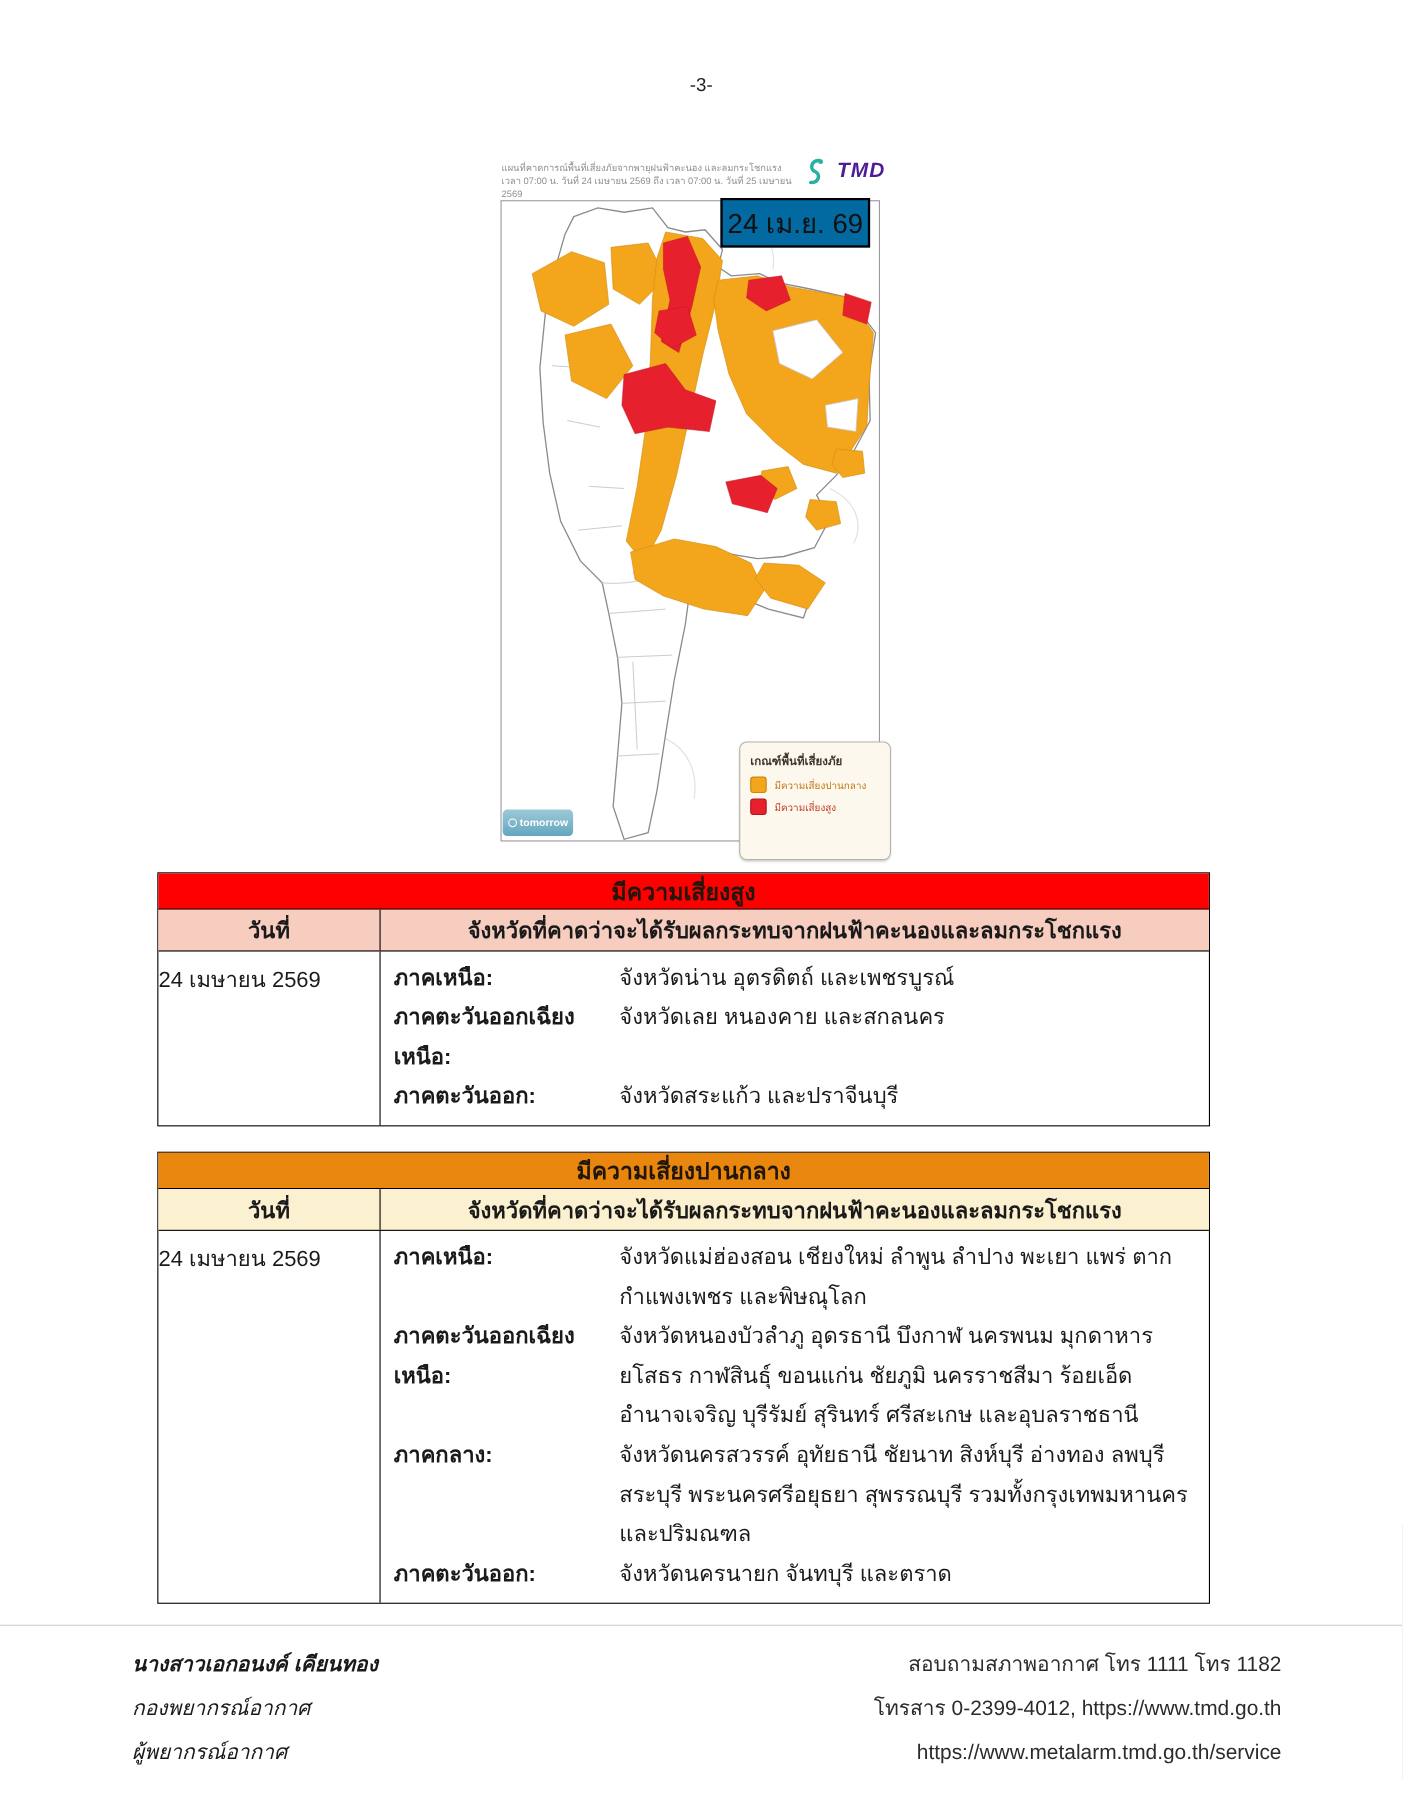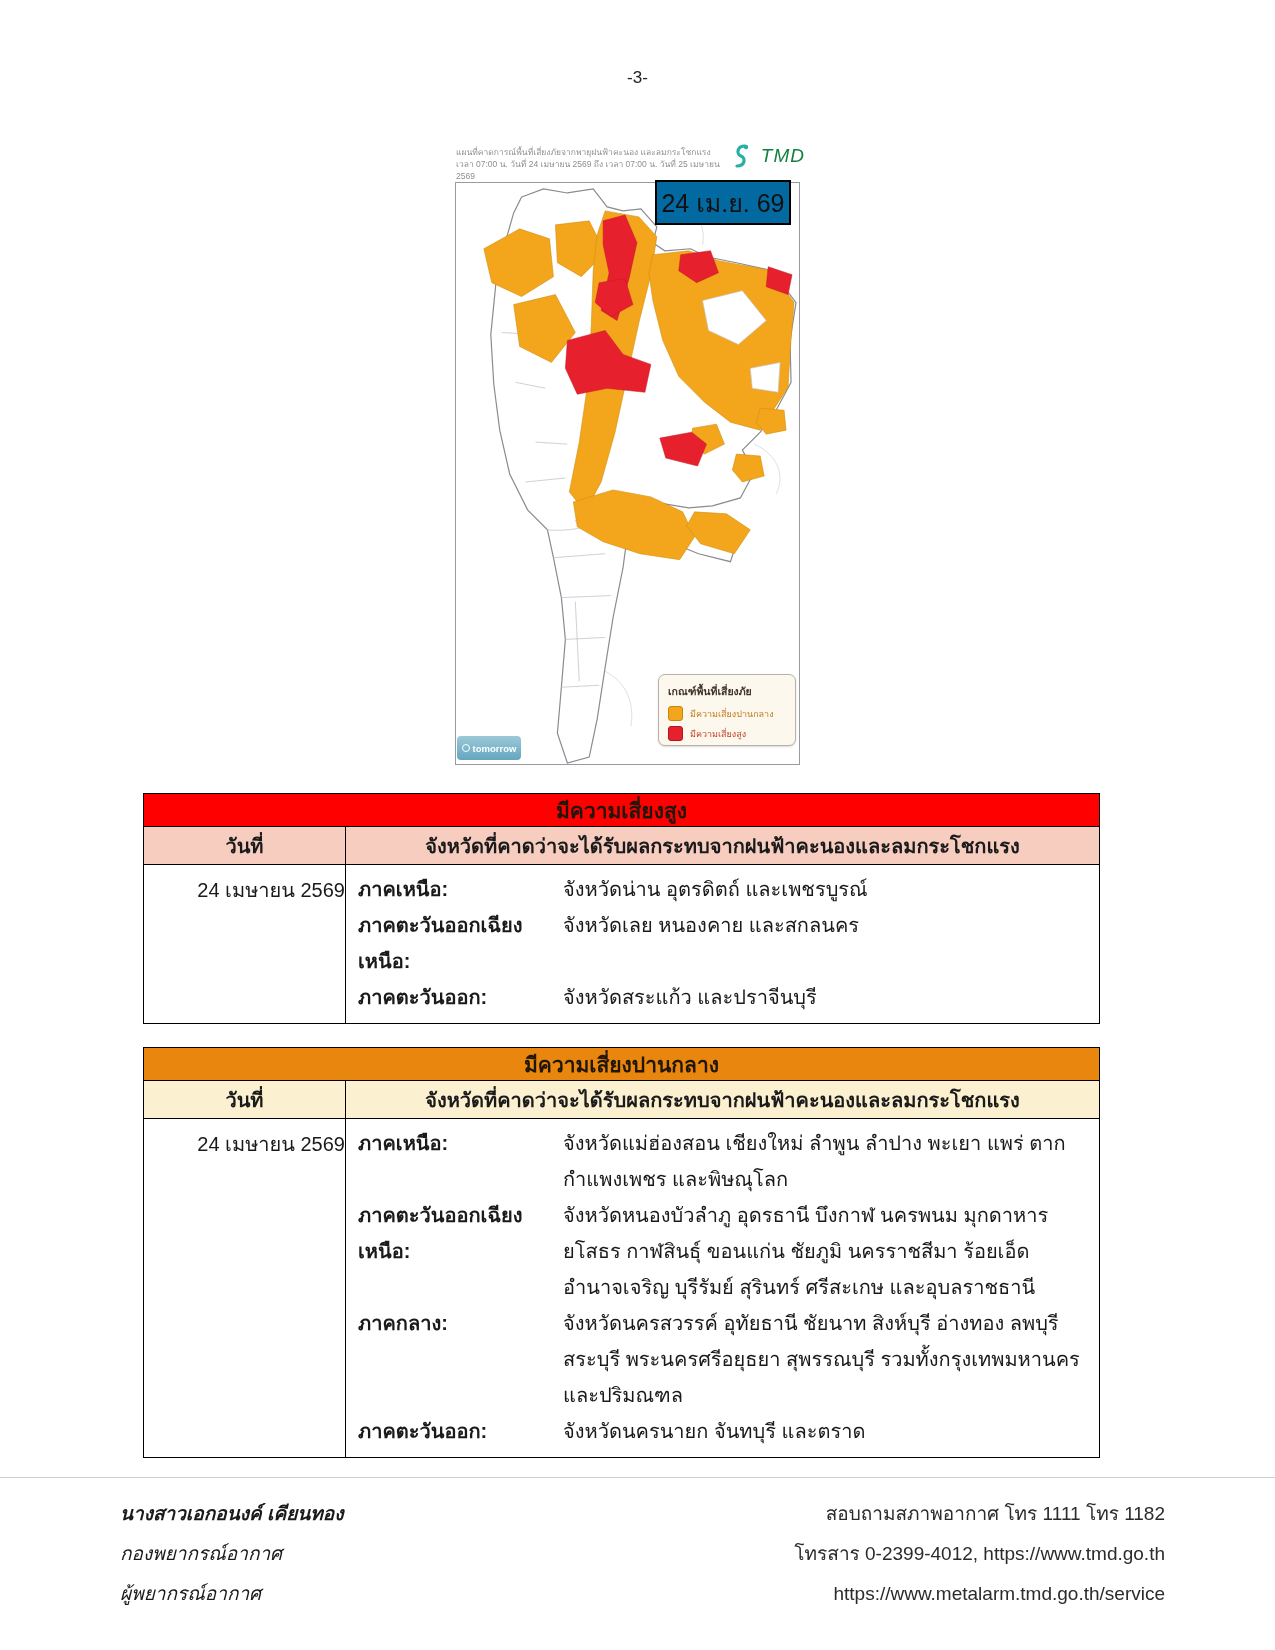--- a/index.html
+++ b/index.html
@@ -10,27 +10,27 @@
   
   .page-num{position:absolute;top:68px;left:0;width:100%;text-align:center;font-size:17px;color:#222;}
 
   
   .map-block{position:absolute;left:450px;top:140px;width:355px;height:625px;}
   .map-title{position:absolute;left:6px;top:6px;width:272px;font-size:8.5px;line-height:12px;color:#8f8f93;}
   .map-frame{position:absolute;left:5px;top:42px;width:345px;height:583px;border:1px solid #9a9aa0;box-sizing:border-box;background:#fff;}
   .map-frame svg{display:block;width:100%;height:100%;}
   .tmd-logos{position:absolute;right:0px;top:2px;display:flex;align-items:center;gap:6px;}
   .tmd-swirl{width:28px;height:28px;}
-  .tmd-text{font-size:19px;font-weight:normal;font-style:italic;color:#15803d;letter-spacing:1px;}
+  .tmd-text{font-size:19px;font-weight:bold;font-style:italic;color:#4c1d95;letter-spacing:1px;}
   .date-badge{
     position:absolute;left:205px;top:40px;width:136px;height:45px;background:#0369a1;border:2px solid #000;
     display:flex;align-items:center;justify-content:center;font-size:25px;color:#111;z-index:5;box-sizing:border-box;
   }
   .legend{
-    position:absolute;left:208px;top:534px;width:138px;height:72px;background:#fdf8ee;border:1px solid #b9b2a6;
+    position:absolute;left:222px;top:534px;width:138px;height:108px;background:#fdf8ee;border:1px solid #b9b2a6;
     border-radius:7px;box-sizing:border-box;padding:8px 9px;z-index:5;box-shadow:0 1px 2px rgba(0,0,0,.15);
   }
   .legend-title{font-size:10.5px;font-weight:bold;color:#3f3428;margin-bottom:6px;}
   .legend-item{display:flex;align-items:center;gap:7px;margin-top:5px;}
   .legend-swatch{width:15px;height:15px;border-radius:3px;box-sizing:border-box;}
   .sw-orange{background:#F3A51C;border:1px solid #c8860a;}
   .sw-red{background:#E7202E;border:1px solid #b3121e;}
   .legend-label{font-size:9px;}
   .ll-0{color:#bf7714;}
   .ll-1{color:#c03a20;}
@@ -43,21 +43,21 @@
 
   
   .risk-table{position:absolute;left:143px;width:957px;border:1.5px solid #000;box-sizing:border-box;background:#fff;}
   .tbl-title{height:32px;display:flex;align-items:center;justify-content:center;
     font-size:21px;font-weight:bold;color:#20160a;border-bottom:1px solid #000;}
   .tbl-sub{display:flex;height:37px;border-bottom:1px solid #000;font-weight:bold;font-size:20px;}
   .tbl-sub .c1,.tbl-body .c1{width:202px;border-right:1px solid #000;box-sizing:border-box;}
   .tbl-sub .c1,.tbl-sub .c2{display:flex;align-items:center;justify-content:center;}
   .tbl-sub .c2{flex:1;}
   .tbl-body{display:flex;}
-  .tbl-body .c1{text-align:right;padding-top:9px;font-size:20px;}
+  .tbl-body .c1{text-align:left;padding-top:9px;font-size:20px;}
   .tbl-body .c2{flex:1;padding:6px 8px 8px 12px;box-sizing:border-box;}
   .region-row{display:flex;}
   .region-label{width:205px;font-weight:bold;font-size:20px;line-height:36px;flex:none;}
   .region-lines{flex:1;font-size:20px;line-height:36px;}
 
   
   .footer-rule{position:absolute;left:0;top:1477px;width:1275px;border-top:1px solid #cfcfcf;}
   .footer-left{position:absolute;left:120px;top:1494px;font-size:19px;line-height:40px;font-style:italic;}
   .footer-left .f0{font-weight:bold;}
   .footer-right{position:absolute;right:110px;top:1494px;font-size:19px;line-height:40px;text-align:right;color:#2b2b2b;}

